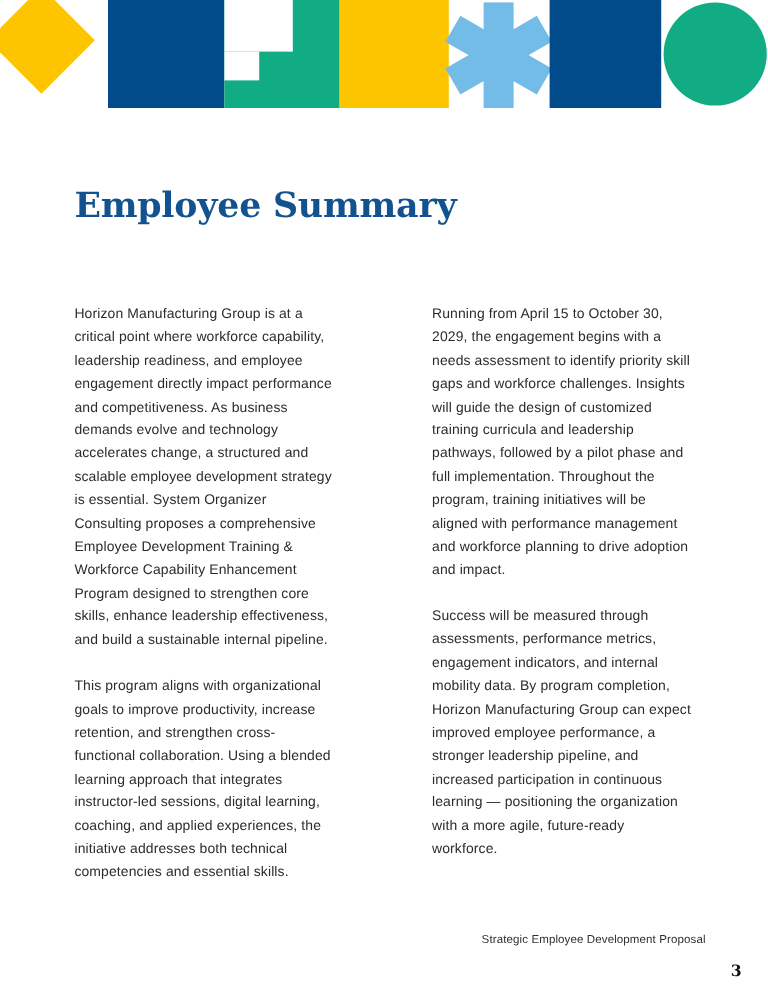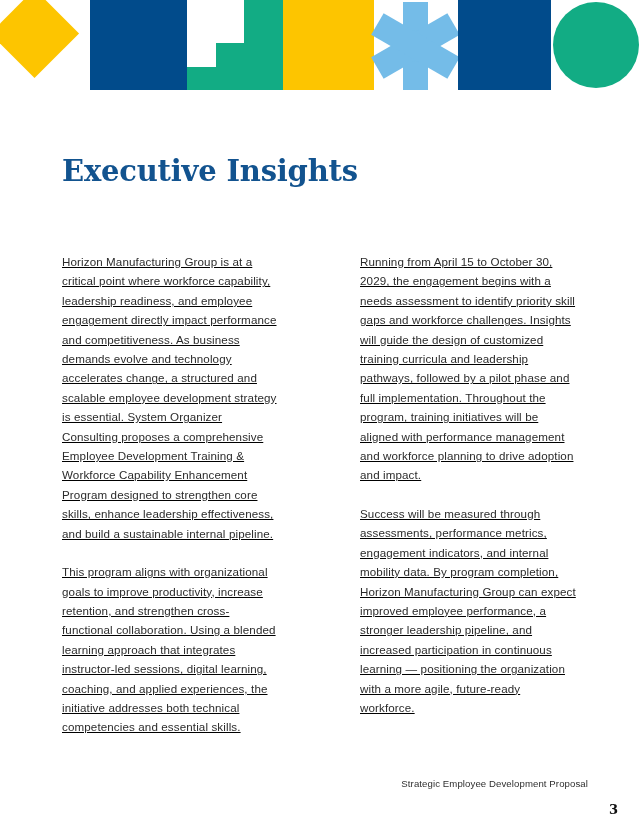--- a/index.html
+++ b/index.html
@@ -124,21 +124,20 @@
   }
 
   
   #body-columns {
     position: absolute;
     left: 62px;
     top: 252px;
     width: 516px;
     display: flex;
     gap: 80px;
-    text-decoration: underline;
   }
   .column {
     width: 230px;
   }
   .para {
     font-size: 11.6px;
     line-height: 19.4px;
     color: #2b2b2b;
     margin: 0 0 19px 0;
     text-align: left;
@@ -178,21 +177,21 @@
   <div class="shape sh-yellow-rect"></div>
   <div class="shape sh-asterisk">
     <div class="bar b1"></div>
     <div class="bar b2"></div>
     <div class="bar b3"></div>
   </div>
   <div class="shape sh-blue-2"></div>
   <div class="shape sh-circle"></div>
 </div>
 
-<h1 id="page-title">Executive Insights</h1>
+<h1 id="page-title">Employee Summary</h1>
 
 <div id="body-columns">
   <div class="column">
     <p class="para">Horizon Manufacturing Group is at a critical point where workforce capability, leadership readiness, and employee engagement directly impact performance and competitiveness. As business demands evolve and technology accelerates change, a structured and scalable employee development strategy is essential. System Organizer Consulting proposes a comprehensive Employee Development Training &amp; Workforce Capability Enhancement Program designed to strengthen core skills, enhance leadership effectiveness, and build a sustainable internal pipeline.</p>
     <p class="para">This program aligns with organizational goals to improve productivity, increase retention, and strengthen cross-functional collaboration. Using a blended learning approach that integrates instructor-led sessions, digital learning, coaching, and applied experiences, the initiative addresses both technical competencies and essential skills.</p>
   </div>
   <div class="column">
     <p class="para">Running from April 15 to October 30, 2029, the engagement begins with a needs assessment to identify priority skill gaps and workforce challenges. Insights will guide the design of customized training curricula and leadership pathways, followed by a pilot phase and full implementation. Throughout the program, training initiatives will be aligned with performance management and workforce planning to drive adoption and impact.</p>
     <p class="para">Success will be measured through assessments, performance metrics, engagement indicators, and internal mobility data. By program completion, Horizon Manufacturing Group can expect improved employee performance, a stronger leadership pipeline, and increased participation in continuous learning — positioning the organization with a more agile, future-ready workforce.</p>
   </div>

